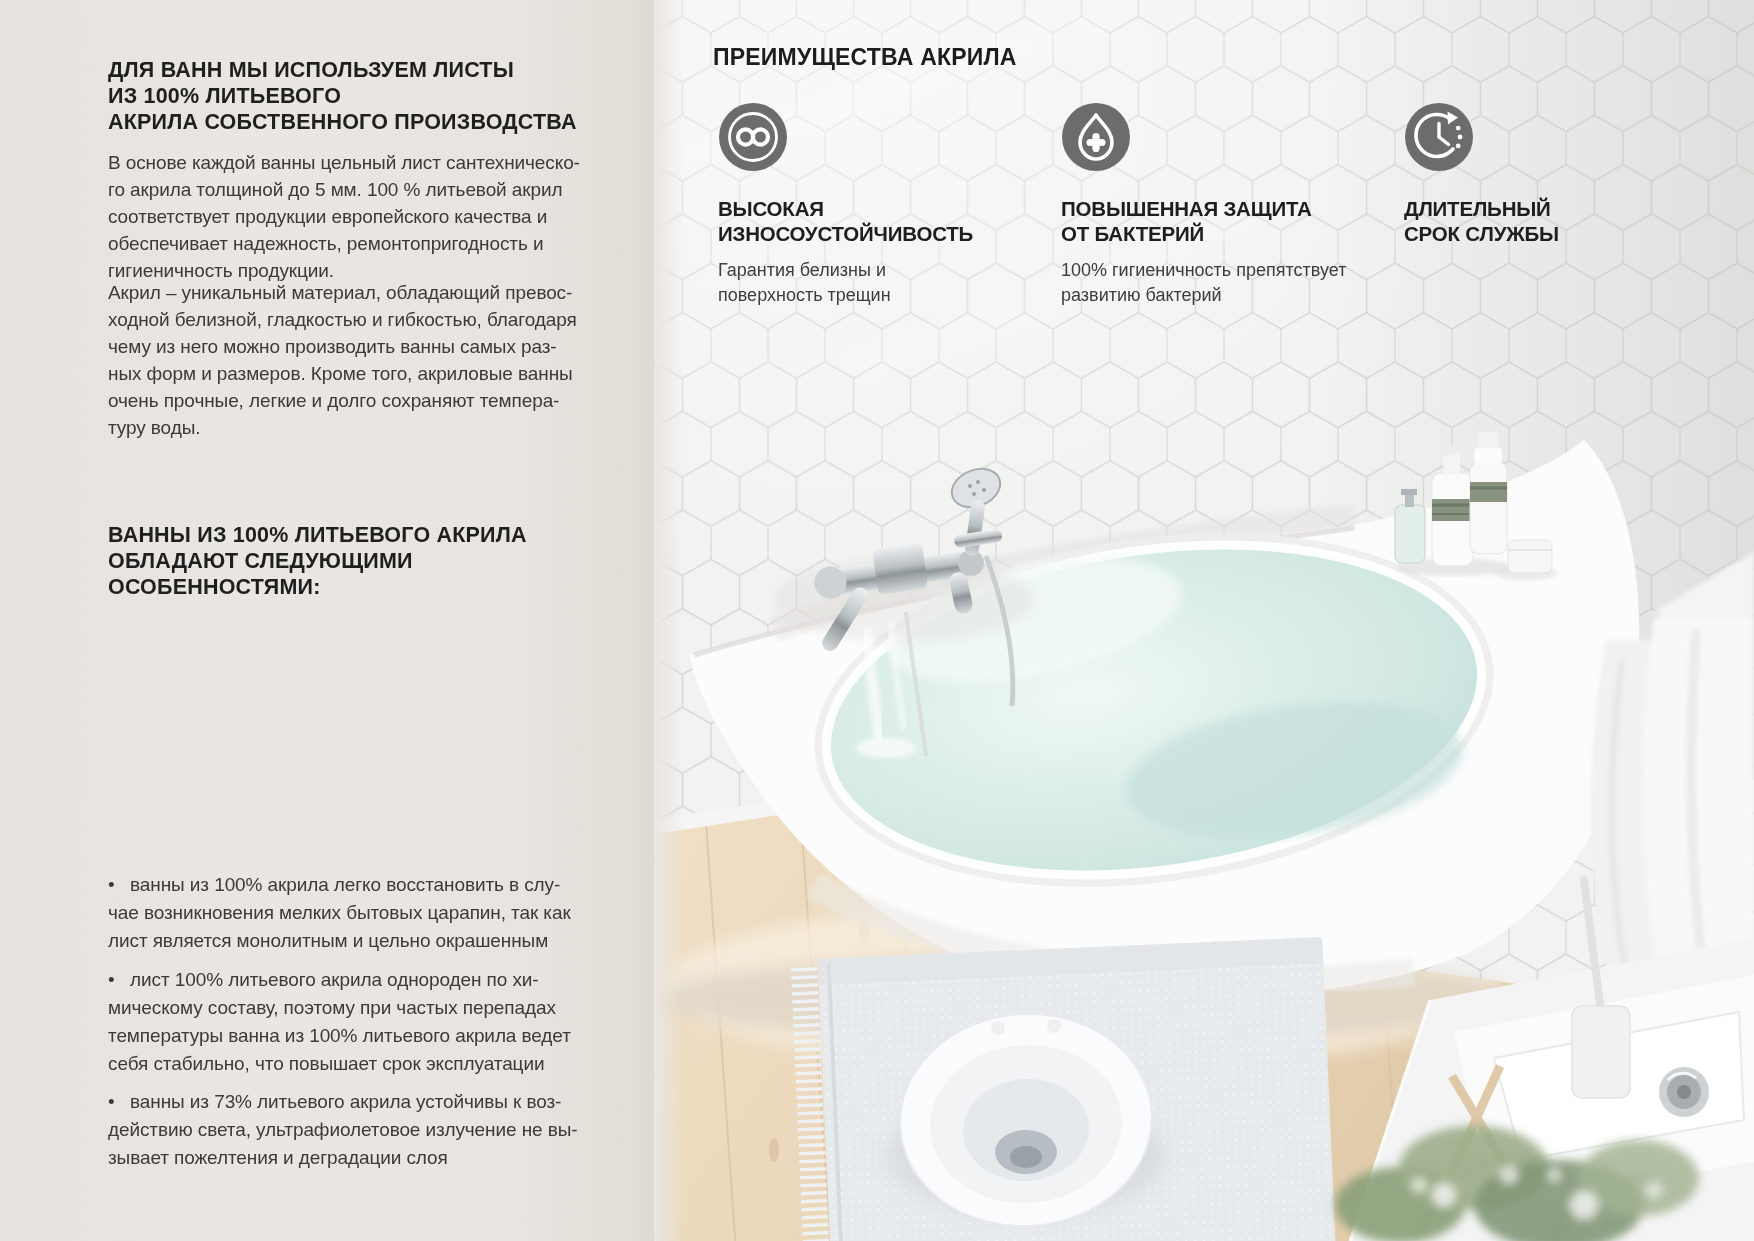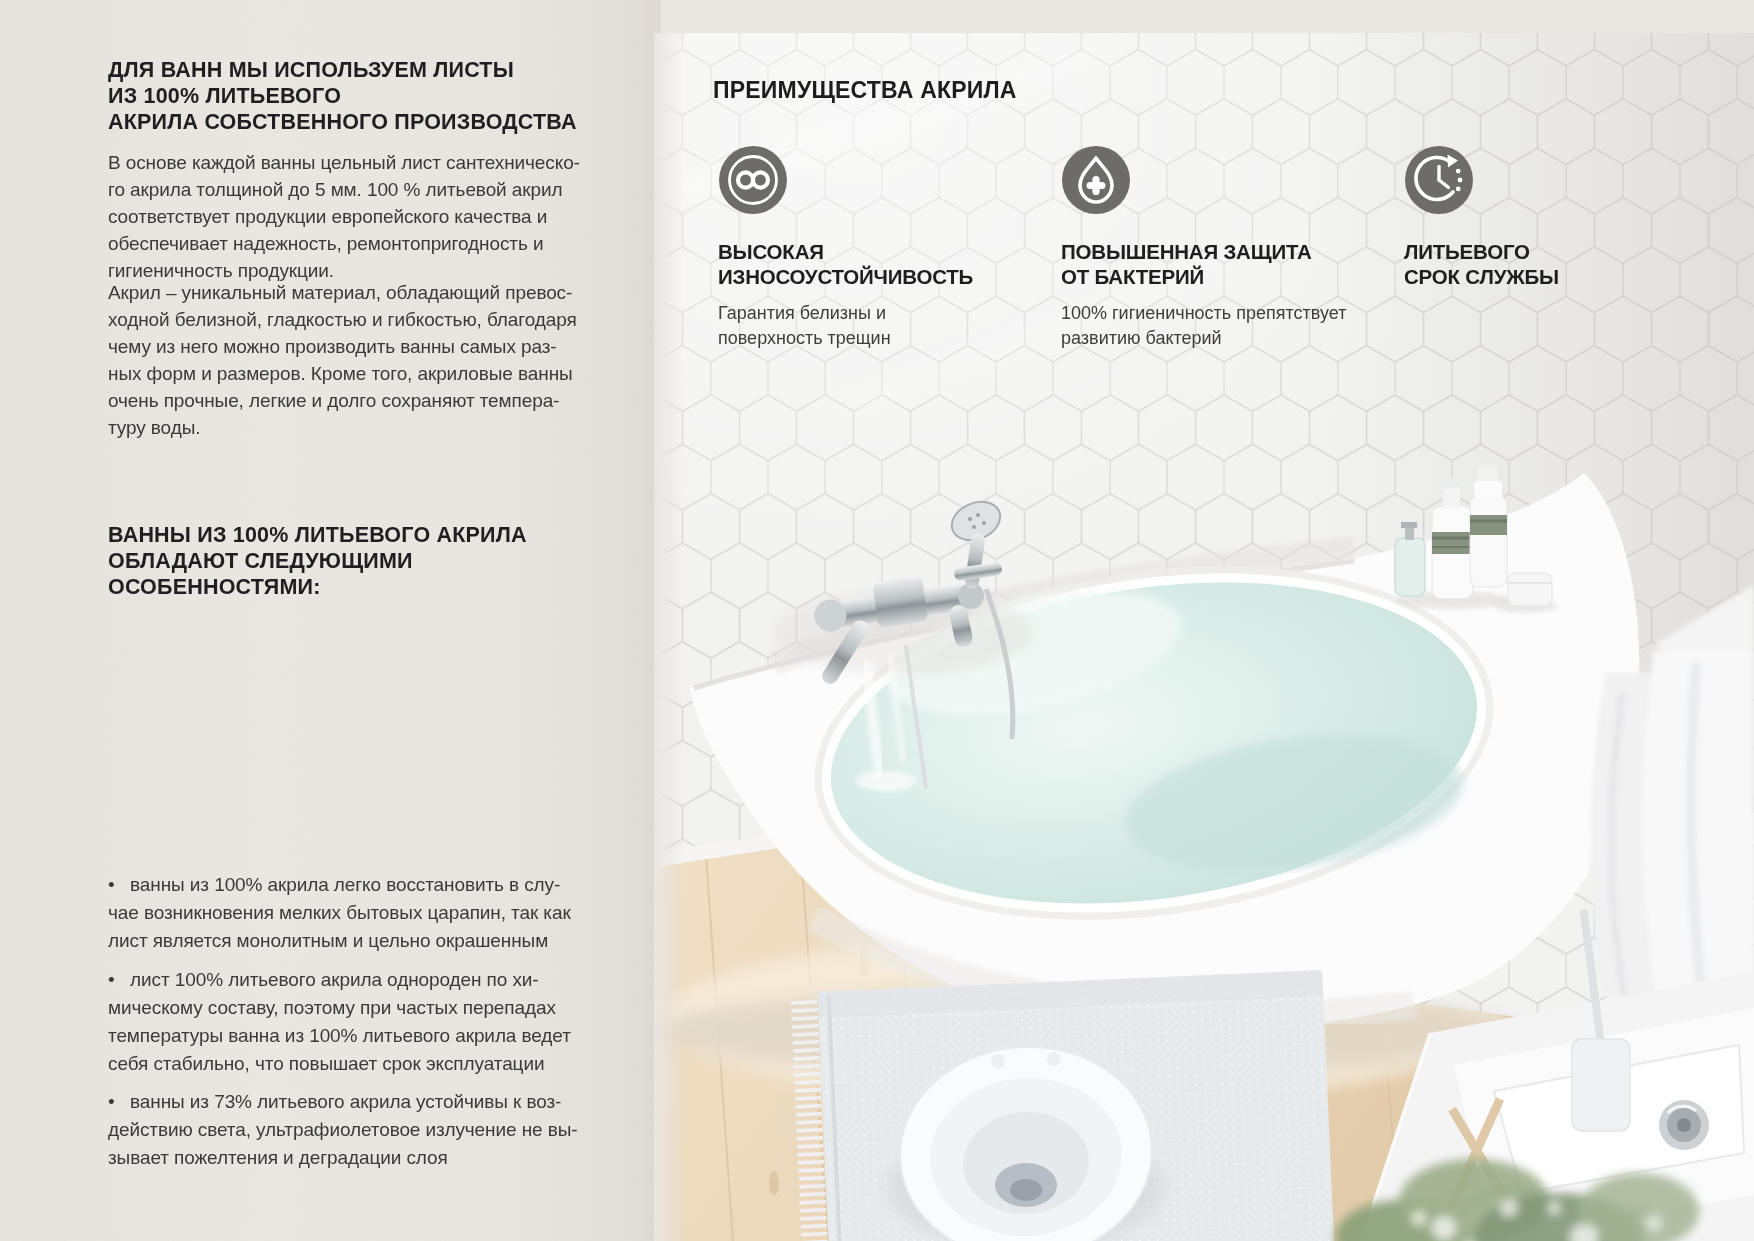--- a/index.html
+++ b/index.html
@@ -29,29 +29,29 @@
   .p2{top:279px;}
   .bullet{line-height:28px;}
   .b0{top:619px;}
   .b1{top:748px;}
   .b2{top:871px;}
   .b3{top:966px;}
   .b4{top:1088px;}
 
   
   .photo{
-    position:absolute;left:654px;top:0;width:1100px;height:1161px;background:#ec4899;margin-top:33px;
+    position:absolute;left:654px;top:0;width:1100px;height:1161px;background:#ec4899;
   }
   .photo svg.scene{position:absolute;left:0;top:0;}
   .adv-layer{position:absolute;left:0;top:0;width:1100px;height:1241px;z-index:5;}
   .adv-header{
     position:absolute;left:59px;top:44px;
     font-weight:bold;font-size:23px;color:#1d1d1d;letter-spacing:.2px;white-space:pre;
   }
-  .feature{position:absolute;top:112px;}
+  .feature{position:absolute;top:102px;}
   .f0{left:64px;}
   .f1{left:407px;}
   .f2{left:750px;}
   .feat-icon{width:70px;height:70px;}
   .feat-icon svg{display:block;}
   .feat-title{
     margin-top:24px;font-weight:bold;font-size:20.5px;line-height:25px;
     color:#1e1e1e;letter-spacing:-0.2px;white-space:pre;
   }
   .feat-text{
@@ -378,17 +378,17 @@
           <circle cx="35" cy="35" r="34" fill="#6d6c6a"></circle>
           <path d="M46,17 A21,21 0 1 0 49,47" fill="none" stroke="#ffffff" stroke-width="3.6" stroke-linecap="round"></path>
           <polygon points="43.5,9.5 54,15.5 44,22.5" fill="#ffffff"></polygon>
           <circle cx="54.2" cy="26.1" r="2.4" fill="#ffffff"></circle>
           <circle cx="56" cy="35" r="2.4" fill="#ffffff"></circle>
           <circle cx="54.2" cy="43.9" r="2.4" fill="#ffffff"></circle>
           <line x1="35" y1="35" x2="35" y2="21.5" stroke="#ffffff" stroke-width="3.4" stroke-linecap="round"></line>
           <line x1="35" y1="35" x2="44.5" y2="42.5" stroke="#ffffff" stroke-width="3.4" stroke-linecap="round"></line>
         </svg>
       </div>
-      <div class="feat-title">ЛИТЬЕВОГО
+      <div class="feat-title">ДЛИТЕЛЬНЫЙ
 СРОК СЛУЖБЫ</div>
     </div>
   </div>
 </div>
 
 </body></html>

